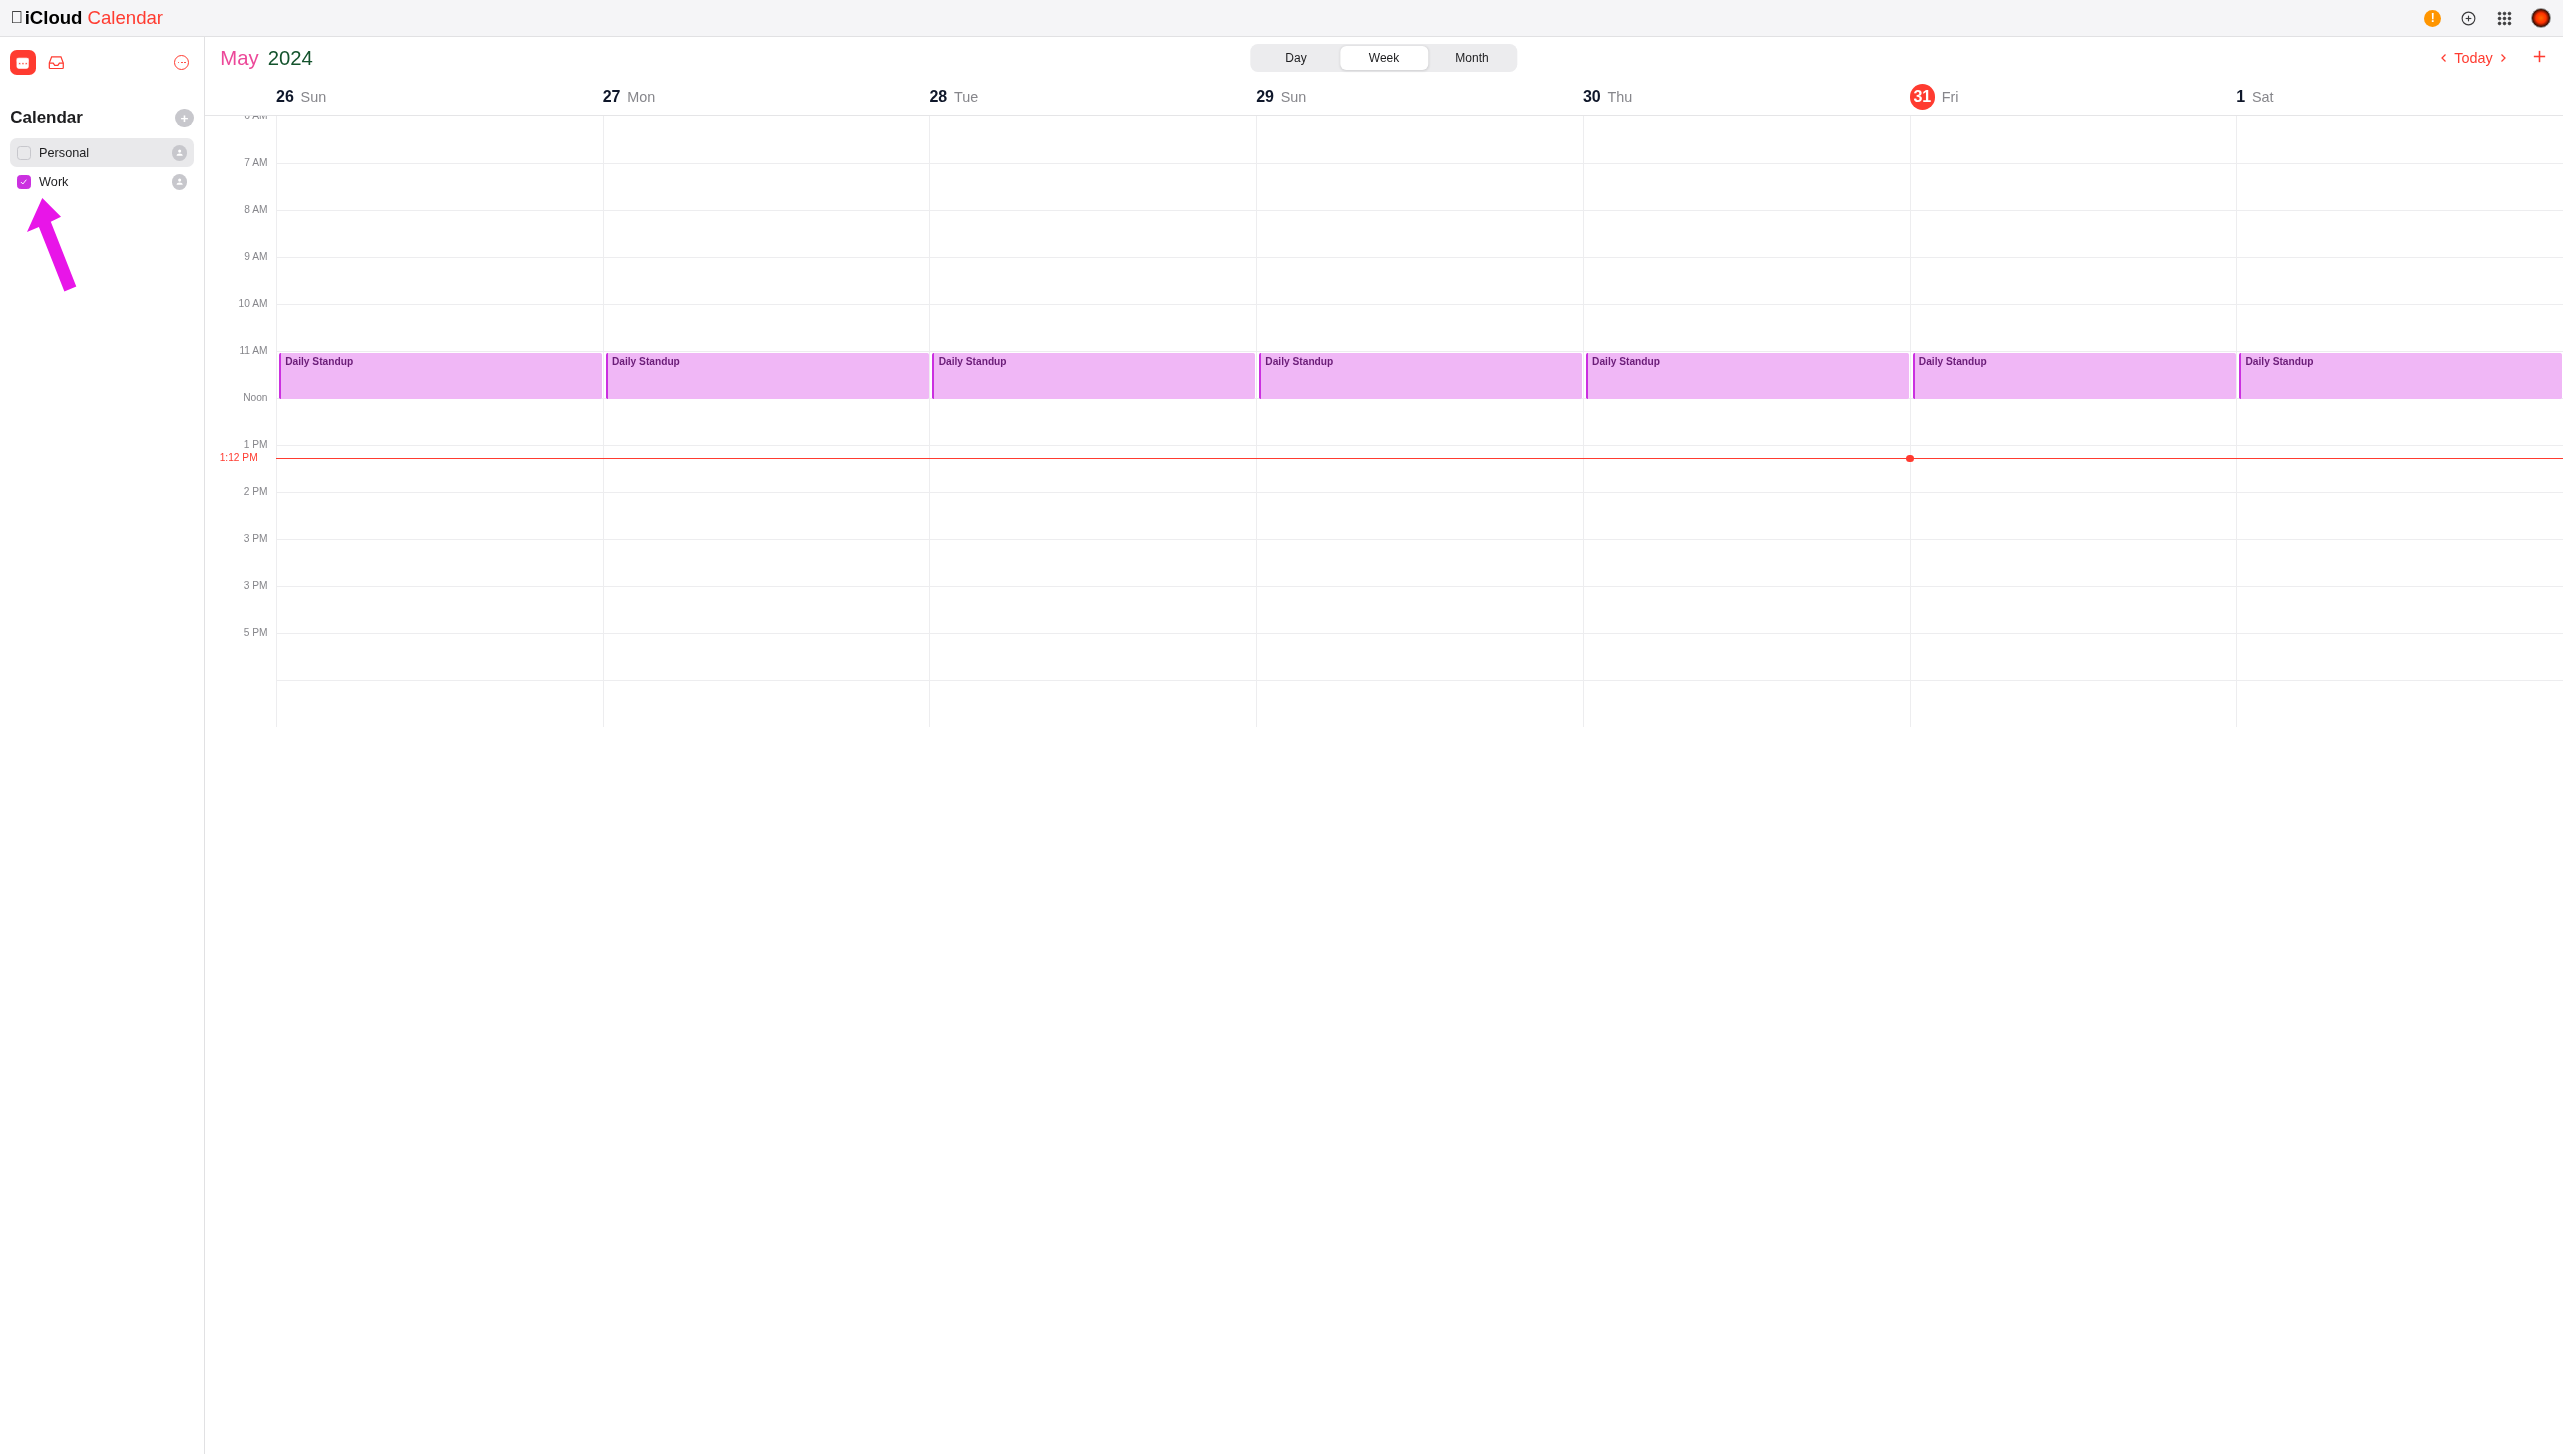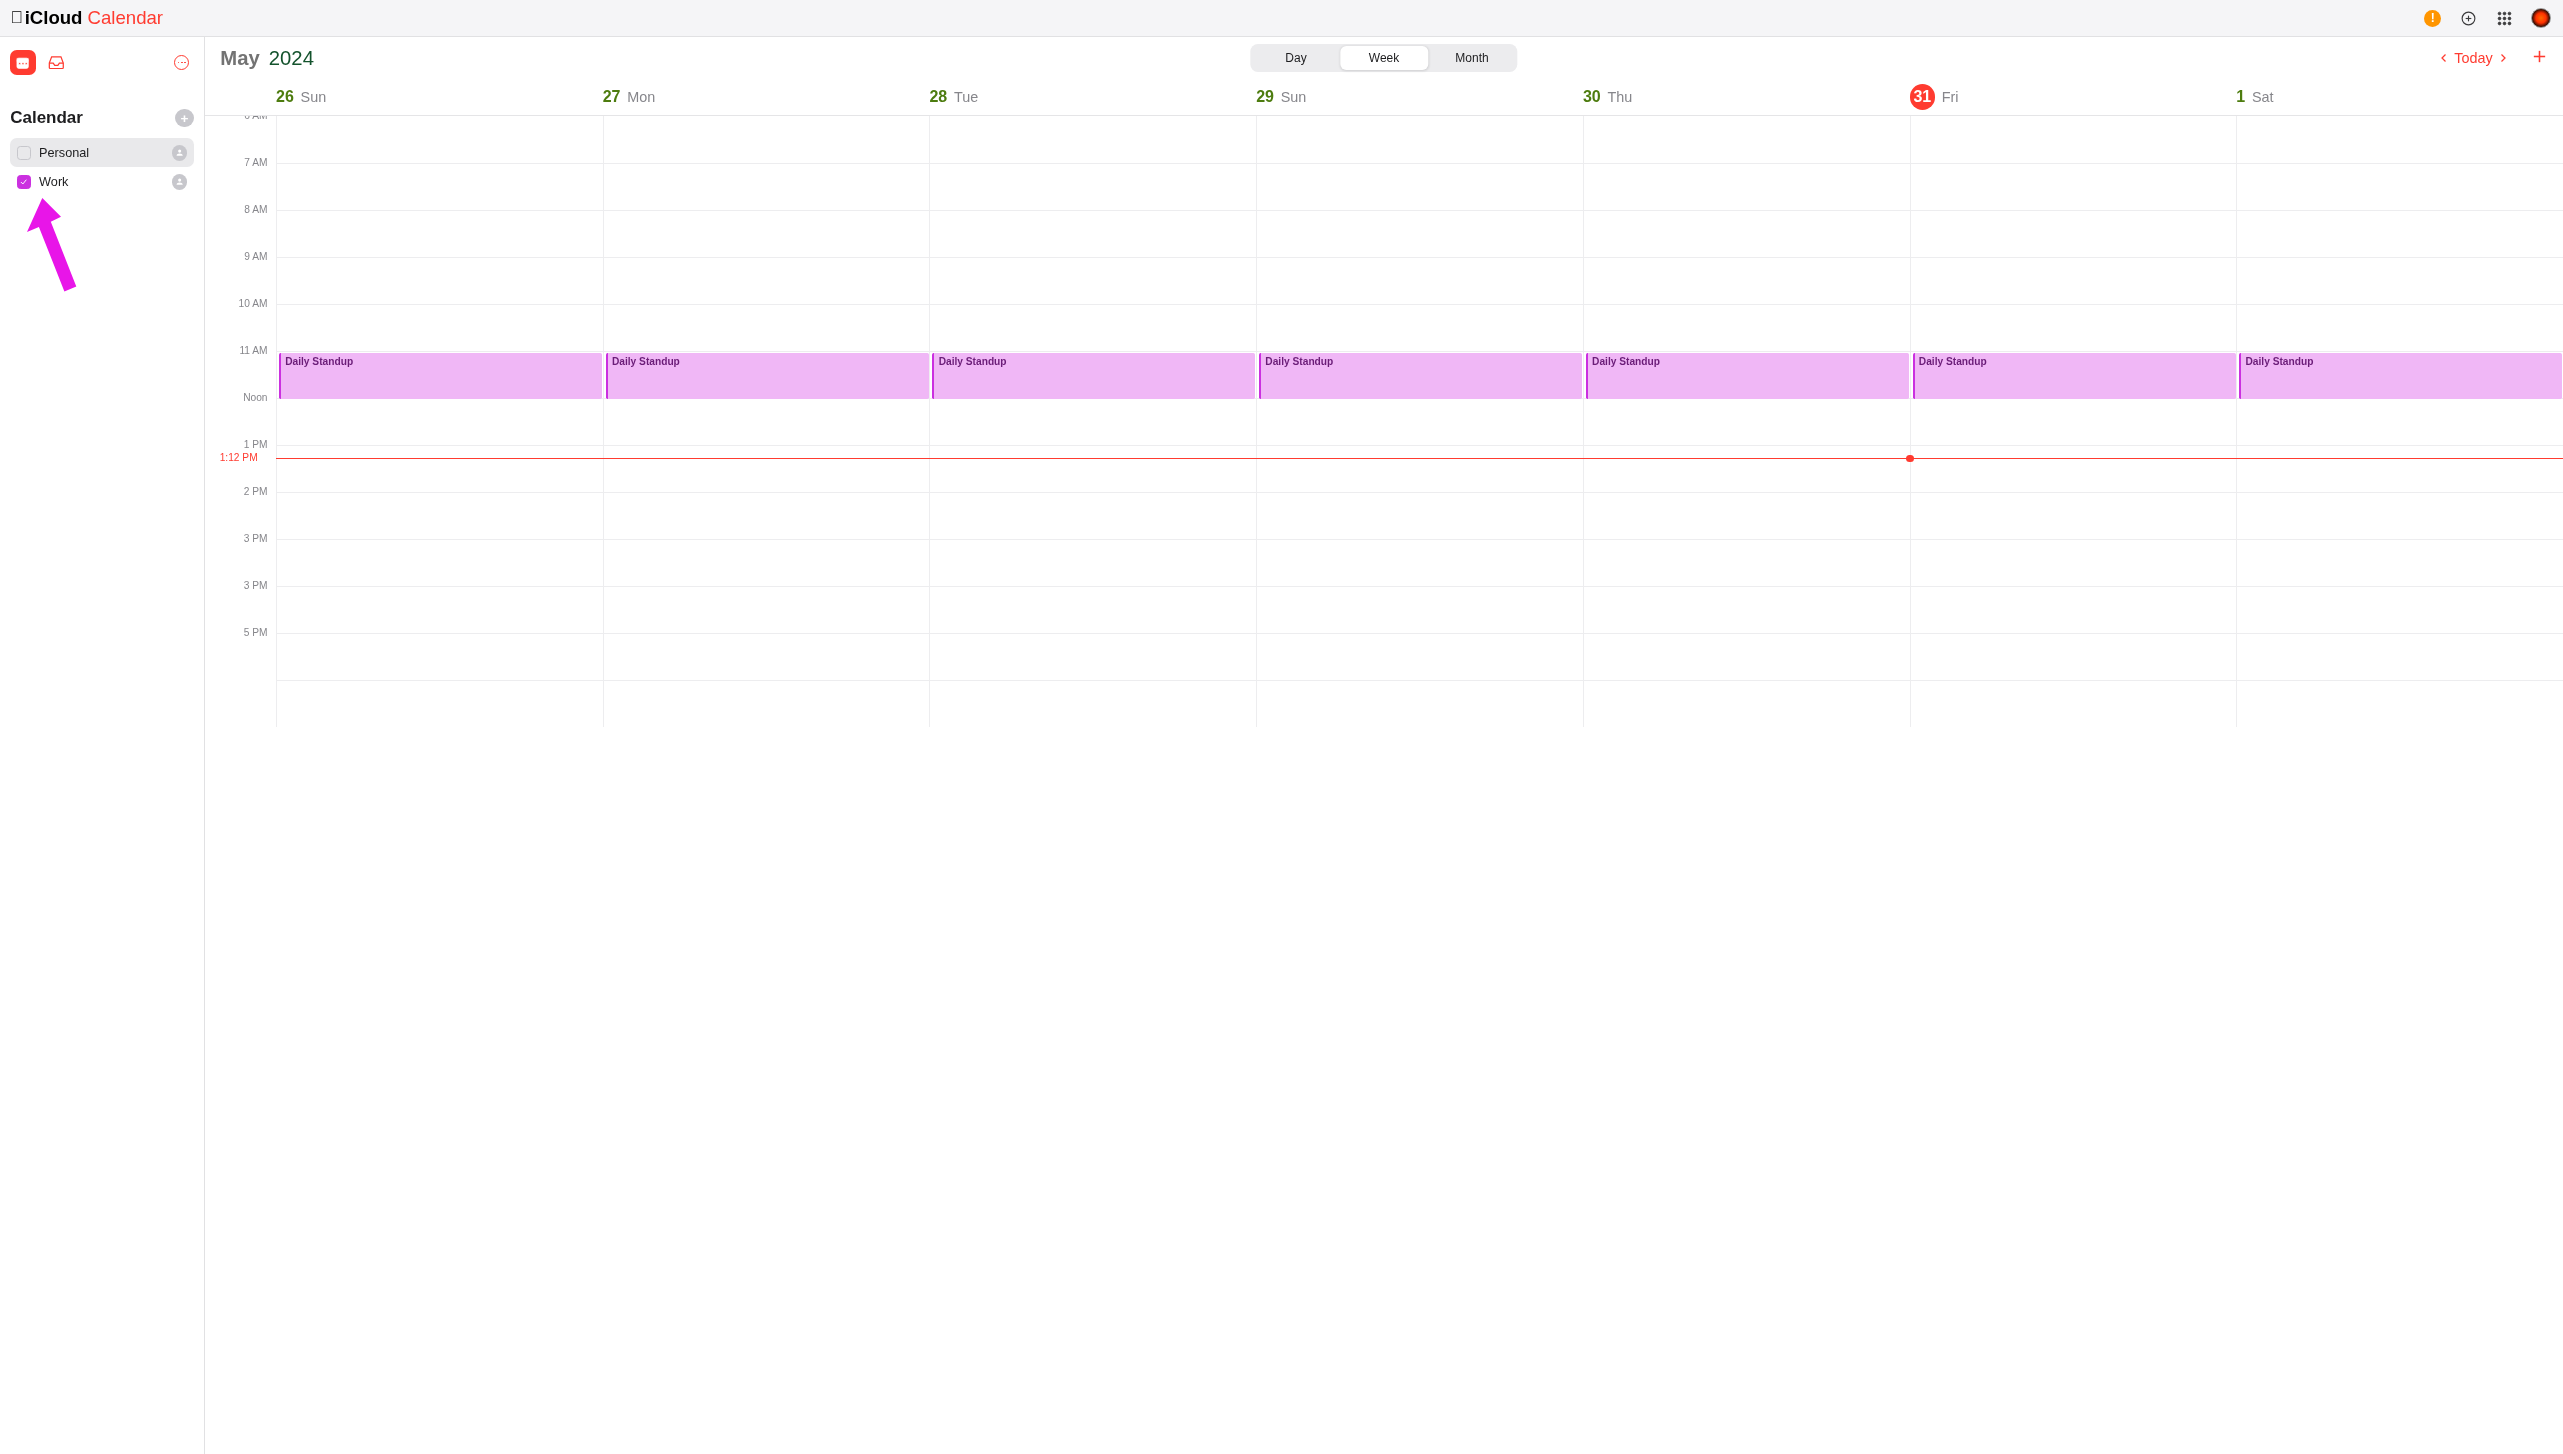--- a/index.html
+++ b/index.html
@@ -53,37 +53,37 @@
 .cal-share{width:15.3px;height:15.3px;margin-left:auto;border-radius:50%;background:#c7c7cc;display:flex;align-items:center;justify-content:center;}
 .cal-share svg{width:9.3px;height:9.3px;fill:#fff;stroke:none;}
 
 
 .annotation-arrow{position:absolute; left:27px; top:161px; pointer-events:none;}
 
 
 .main { flex:1; display:flex; flex-direction:column; min-width:0;}
 .main-header { height:42px; display:flex; align-items:center; padding:0 15.3px; position:relative;}
 .month-title { font-size:20.3px; }
-.month-title .m{font-weight:700;color:#737373;}
+.month-title .m{font-weight:400;color:#ec4899;}
 .month-title .y{font-weight:400;color:#14532d;margin-left:3.4px;}
 .view-switch{position:absolute;left:50%;transform:translateX(-50%);display:flex;background:#ececee;border-radius:7.6px;padding:1.7px;align-items:center;}
 .view-switch .seg{width:88px;height:24px;display:flex;align-items:center;justify-content:center;font-size:12px;color:#1d1d1f;cursor:pointer;border-radius:6px;}
 .view-switch .seg.active{background:#fff;box-shadow:0 0.8px 2.5px rgba(0,0,0,.12);}
 .nav-right{margin-left:auto;display:flex;align-items:center;gap:2px;}
 .nav-arrow{cursor:pointer;color:#ff3b30;display:flex;align-items:center;justify-content:center;width:17px;height:17px;}
 .nav-arrow svg{width:12px;height:12px;stroke:#ff3b30;stroke-width:2.5;fill:none;}
 .today-btn{font-size:14.4px;font-weight:500;color:#ff3b30;cursor:pointer;}
 .add-event{cursor:pointer;color:#ff3b30;margin-left:17px;}
 .add-event svg{width:17px;height:17px;stroke:#ff3b30;stroke-width:2.2;fill:none;}
 
 
 .day-header{display:flex;height:37px;border-bottom:0.8px solid #e5e5e7;}
 .time-gutter-h{width:71px;flex:none;}
 .day-col-h{flex:1;display:flex;align-items:center;justify-content:flex-start;padding-left:0;gap:6.8px;}
-.day-num{font-size:16px;font-weight:600;color:#4d7c0f;}
+.day-num{font-size:16px;font-weight:600;color:#0f172a;}
 .day-name{font-size:14.4px;color:#86868b;}
 .day-today .day-num{background:#ff3b30;color:#fff;width:25.4px;height:25.4px;border-radius:50%;display:inline-flex;align-items:center;justify-content:center;}
 
 
 .allday-row{display:flex;height:22px;border-bottom:0.8px solid #e5e5e7;}
 .time-gutter-ad{width:71px;flex:none;display:flex;align-items:center;justify-content:flex-end;padding-right:8.5px;font-size:10.2px;color:#86868b;}
 .allday-cells{flex:1;display:flex;}
 .allday-cells .cell{flex:1;border-left:0.8px solid #ededef;}
 
 

